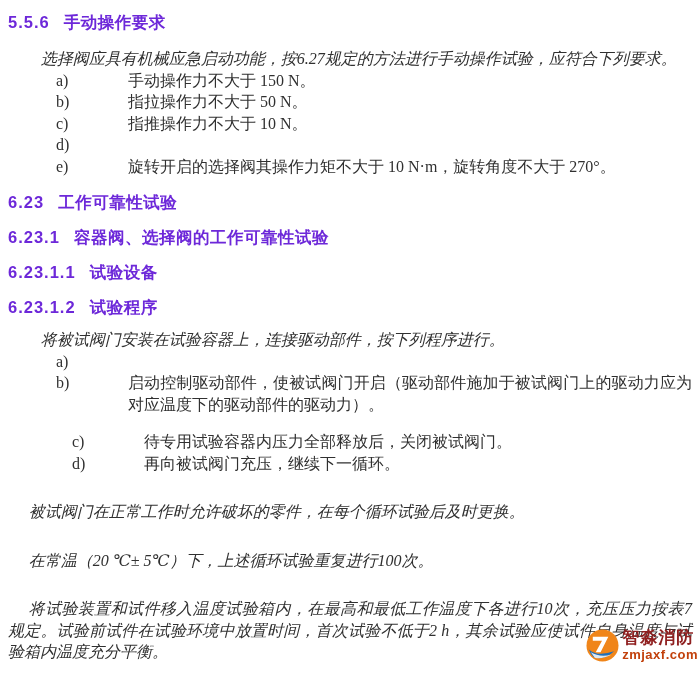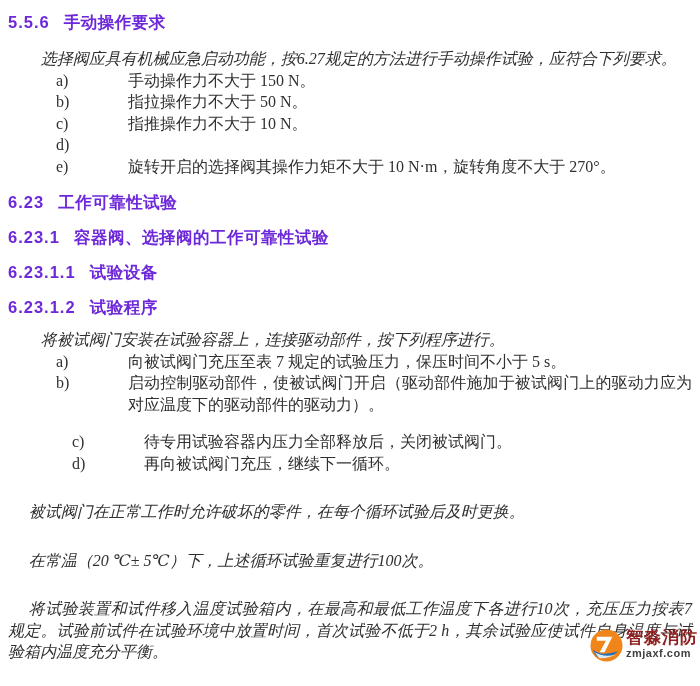--- a/index.html
+++ b/index.html
@@ -41,21 +41,21 @@
     position:absolute; right:2px; top:629px;
     display:flex; align-items:flex-start; gap:3px;
     font-family:"Liberation Sans","DejaVu Sans",sans-serif;
   }
   .wm-logo { width:33px; height:33px; flex:none; }
   .wm-text { line-height:1; }
   .wm-brand {
     font-size:17px; font-weight:bold; color:#8f2020; letter-spacing:1px;
   }
   .wm-site {
-    font-size:11px; font-weight:bold; color:#404040; margin-top:2px; letter-spacing:.5px;
+    font-size:13px; font-weight:bold; color:#c2410c; margin-top:2px; letter-spacing:.5px;
   }
 </style>
 </head>
 <body>
 
 <div class="page">
   <div id="doc">
       <div class="hd"><span class="num">5.5.6</span><span>手动操作要求</span></div>
       <p class="para ind2">选择阀应具有机械应急启动功能，按6.27规定的方法进行手动操作试验，应符合下列要求。</p>
       <ul class="list">
@@ -80,21 +80,20 @@
         </li>
       </ul>
       <div class="hd"><span class="num">6.23</span><span>工作可靠性试验</span></div>
       <div class="hd"><span class="num">6.23.1</span><span>容器阀、选择阀的工作可靠性试验</span></div>
       <div class="hd"><span class="num">6.23.1.1</span><span>试验设备</span></div>
       <div class="hd"><span class="num">6.23.1.2</span><span>试验程序</span></div>
       <p class="para ind2">将被试阀门安装在试验容器上，连接驱动部件，按下列程序进行。</p>
       <ul class="list">
         <li class="li">
           <span class="mk">a)</span>
-          <span class="tx">向被试阀门充压至表 7 规定的试验压力，保压时间不小于 5 s。</span>
         </li>
         <li class="li">
           <span class="mk">b)</span>
           <span class="tx">启动控制驱动部件，使被试阀门开启（驱动部件施加于被试阀门上的驱动力应为对应温度下的驱动部件的驱动力）。</span>
         </li>
       </ul>
       <ul class="list deep gap-top">
         <li class="li">
           <span class="mk">c)</span>
           <span class="tx">待专用试验容器内压力全部释放后，关闭被试阀门。</span>

